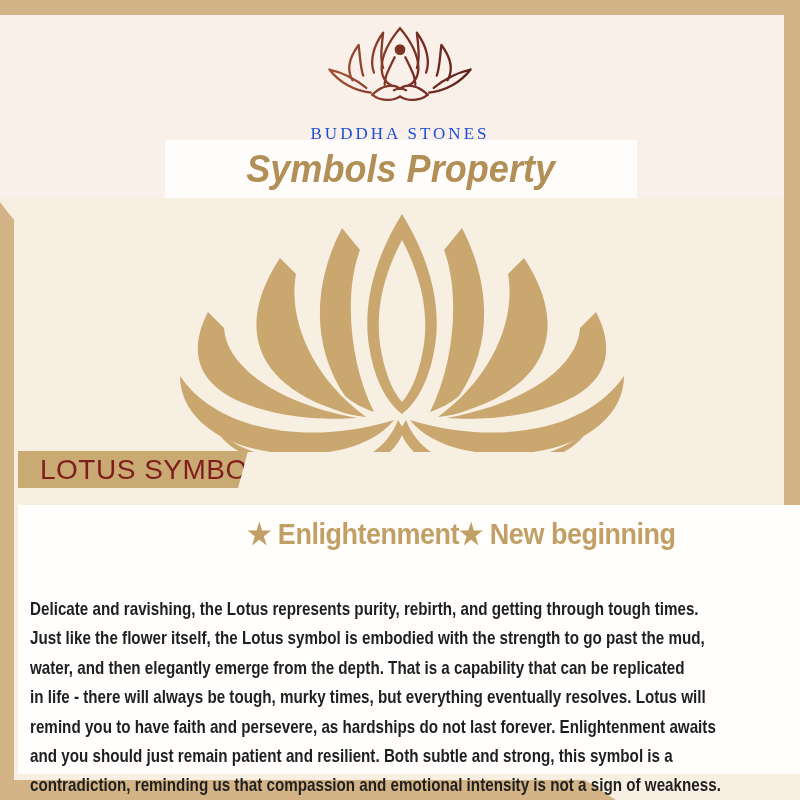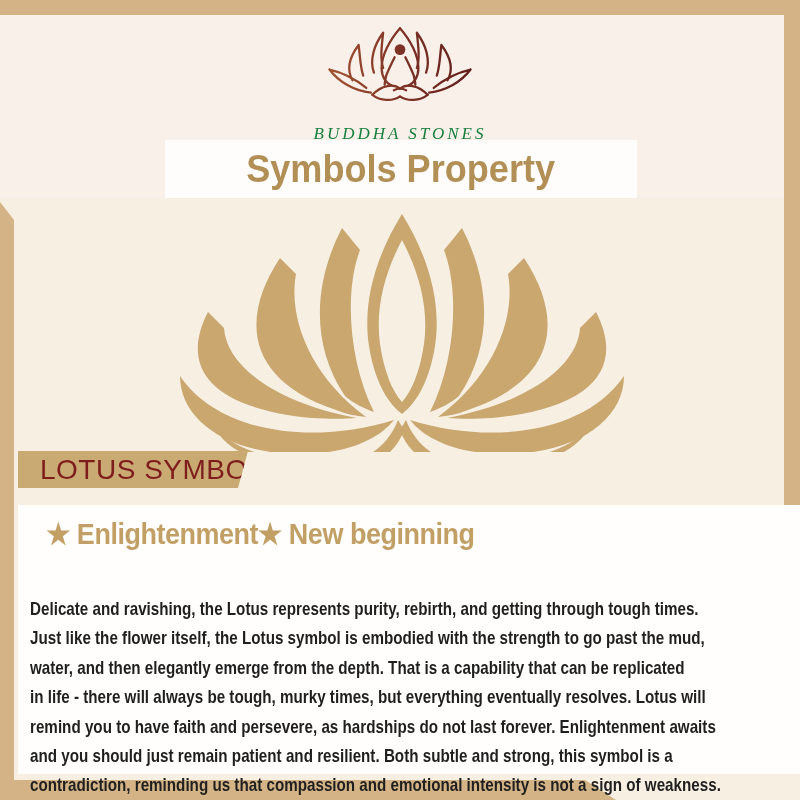--- a/index.html
+++ b/index.html
@@ -21,46 +21,46 @@
   }
   .band-bottom{
     position:absolute;left:0;top:780px;width:616px;height:20px;background:#d4b486;
     clip-path:polygon(0 0,585px 0,616px 100%,0 100%);
   }
   
   .logo{position:absolute;left:50%;top:22px;transform:translateX(-50%);width:196px;height:92px;}
   .brand{
     position:absolute;left:0;top:124px;width:800px;text-align:center;
     font-family:"Liberation Serif", serif;font-size:17px;letter-spacing:3px;
-    color:#15803d;font-weight:400;font-style:italic;
+    color:#1d4ed8;font-weight:400;
   }
   
   .title-band{
     position:absolute;left:165px;top:140px;width:472px;height:58px;background:#fffdfc;
-    display:flex;align-items:center;justify-content:center;
+    display:flex;align-items:center;justify-content:center;font-style:italic;
   }
   .title-band .title{
     font-size:38px;font-weight:bold;color:#b28f55;letter-spacing:0;
     transform:scaleX(.95);transform-origin:center;white-space:nowrap;
   }
   
   .lotus{position:absolute;left:172px;top:206px;width:460px;height:246px;}
   
   .ribbon{
     position:absolute;left:18px;top:451px;width:230px;height:37px;background:#c9aa73;
     clip-path:polygon(0 0,100% 0,calc(100% - 10px) 100%,0 100%);
     display:flex;align-items:center;
   }
   .ribbon .ribbon-label{
     color:#7f1d1d;font-size:28px;letter-spacing:.5px;padding-left:22px;white-space:nowrap;
   }
   
   .content-box{position:absolute;left:18px;top:505px;width:782px;height:269px;background:#fffefd;}
   .heading{
-    position:absolute;left:12px;top:12px;width:674px;text-align:left;
+    position:absolute;left:0;top:12px;width:674px;text-align:right;
   }
   .heading span{
     display:inline-block;font-size:29px;font-weight:bold;color:#c2a065;
     transform:scaleX(.93);transform-origin:center;white-space:nowrap;letter-spacing:-.5px;
   }
   .body-text{position:absolute;left:12px;top:49px;width:766px;margin-top:40px;}
   .body-line{
     height:29.4px;line-height:29.4px;white-space:nowrap;
     font-size:19px;font-weight:bold;color:#1f1f1f;letter-spacing:0;
     transform:scaleX(.80);transform-origin:left center;

